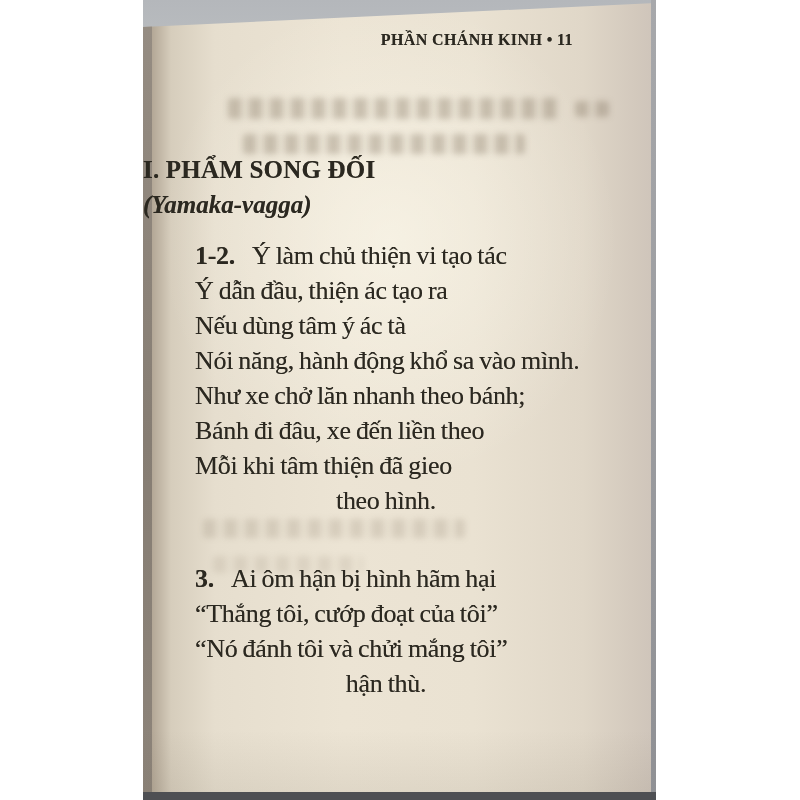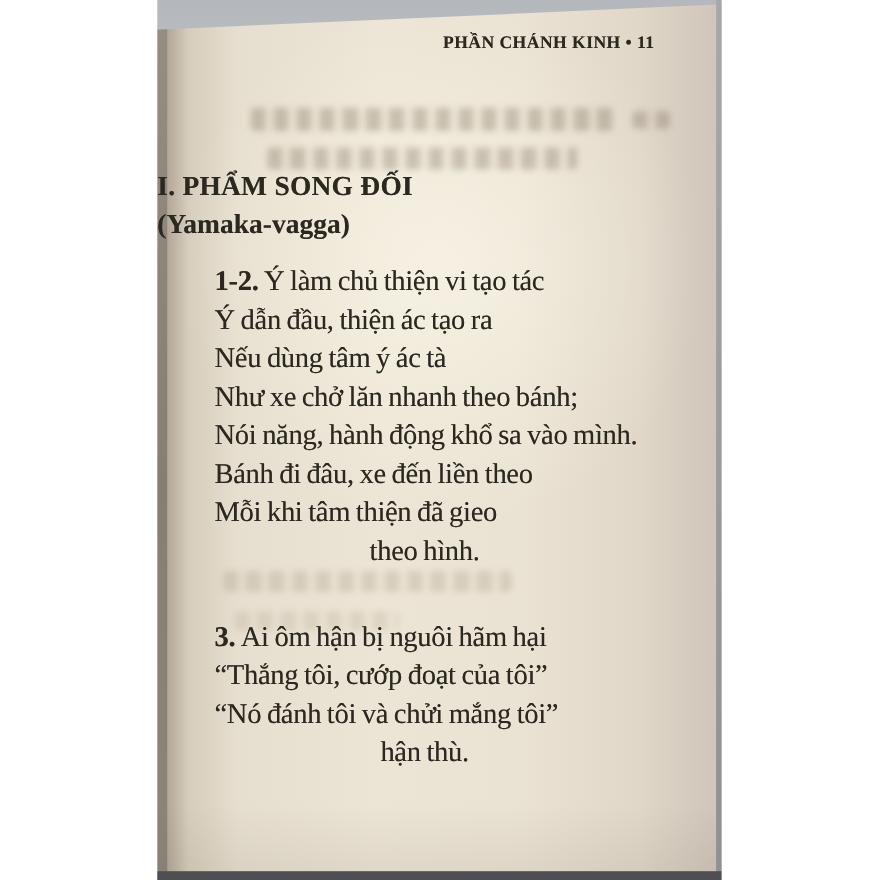--- a/index.html
+++ b/index.html
@@ -13,21 +13,20 @@
     background:linear-gradient(to bottom,#b4b7bb,#b9bcbf 40px,#b6b9bc);
     overflow:hidden;
   }
   
   .page{
     position:absolute;left:0;top:0;width:513px;height:800px;
     clip-path:polygon(0 27px,100% 3px,100% 100%,0 100%);
     background:
       radial-gradient(ellipse 62% 42% at 48% 30%, rgba(255,252,240,0.55), rgba(255,252,240,0) 72%),
       linear-gradient(to right,#a99d8d 0,#b3a796 9px,#d6cdbc 28px,#e6dece 72px,#ece4d4 200px,#eae2d2 330px,#e0d7c8 440px,#d3c9bd 492px,#cec4ba 513px);
-    padding-left: 22px;
   }
   .page::after{ 
     content:"";position:absolute;left:0;right:0;bottom:0;height:70px;
     background:linear-gradient(to bottom,rgba(95,85,70,0) 0,rgba(95,85,70,0.10) 100%);
   }
   .page-left-edge{
     position:absolute;left:0;top:0;bottom:0;width:9px;
     background:linear-gradient(to bottom,#968d83,#867d73 55%,#8d847a);
   }
   .right-strip{
@@ -49,26 +48,26 @@
   .g4{left:70px;top:556px;width:150px;height:17px;opacity:.40;}
 
   
   .ink{color:#2b2820;text-shadow:0 0 0.5px rgba(43,40,32,0.55);}
   .running-header{
     position:absolute;top:31px;right:83px;
     font-size:16px;font-weight:bold;letter-spacing:0.4px;white-space:nowrap;
   }
   .titles{position:absolute;top:152px;left:0;width:452px;}
   .title{margin:0;font-size:25px;font-weight:bold;line-height:36px;letter-spacing:0.2px;}
-  .subtitle{font-size:25px;font-weight:bold;line-height:34px;}
+  .subtitle{font-size:25px;font-weight:bold;font-style:italic;line-height:34px;}
   .verse{position:absolute;left:52px;width:382px;font-size:26px;line-height:35px;
          letter-spacing:-0.3px;word-spacing:-1px;}
   .verse .line{white-space:nowrap;}
   .verse .line.right{text-align:center;}
-  .vnum{font-weight:bold;margin-right:5px;}
+  .vnum{font-weight:bold;margin-right:17px;}
   .verse1{top:238px;}
   .verse3{top:561px;}
 </style>
 </head>
 <body>
 
 <div class="canvas">
   <div class="photo">
     <div class="page">
       <div class="page-left-edge"></div>
@@ -83,29 +82,29 @@
 
       <div class="titles">
         <h1 class="title ink">I. PHẨM SONG ĐỐI</h1>
         <div class="subtitle ink">(Yamaka-vagga)</div>
       </div>
 
       <div class="verse verse1 ink">
         <div class="line"><span class="vnum">1-2.</span><span>Ý làm chủ thiện vi tạo tác</span></div>
         <div class="line">Ý dẫn đầu, thiện ác tạo ra</div>
         <div class="line">Nếu dùng tâm ý ác tà</div>
+        <div class="line">Nói năng, hành động khổ sa vào mình.</div>
         <div class="line">Như xe chở lăn nhanh theo bánh;</div>
-        <div class="line">Nói năng, hành động khổ sa vào mình.</div>
         <div class="line">Bánh đi đâu, xe đến liền theo</div>
         <div class="line">Mỗi khi tâm thiện đã gieo</div>
         <div class="line right">theo hình.</div>
       </div>
 
       <div class="verse verse3 ink">
-        <div class="line"><span class="vnum">3.</span><span>Ai ôm hận bị nguôi hãm hại</span></div>
+        <div class="line"><span class="vnum">3.</span><span>Ai ôm hận bị hình hãm hại</span></div>
         <div class="line">“Thắng tôi, cướp đoạt của tôi”</div>
         <div class="line">“Nó đánh tôi và chửi mắng tôi”</div>
         <div class="line right">hận thù.</div>
       </div>
     </div>
 
     <div class="right-strip"></div>
     <div class="bottom-strip"></div>
   </div>
 </div>

